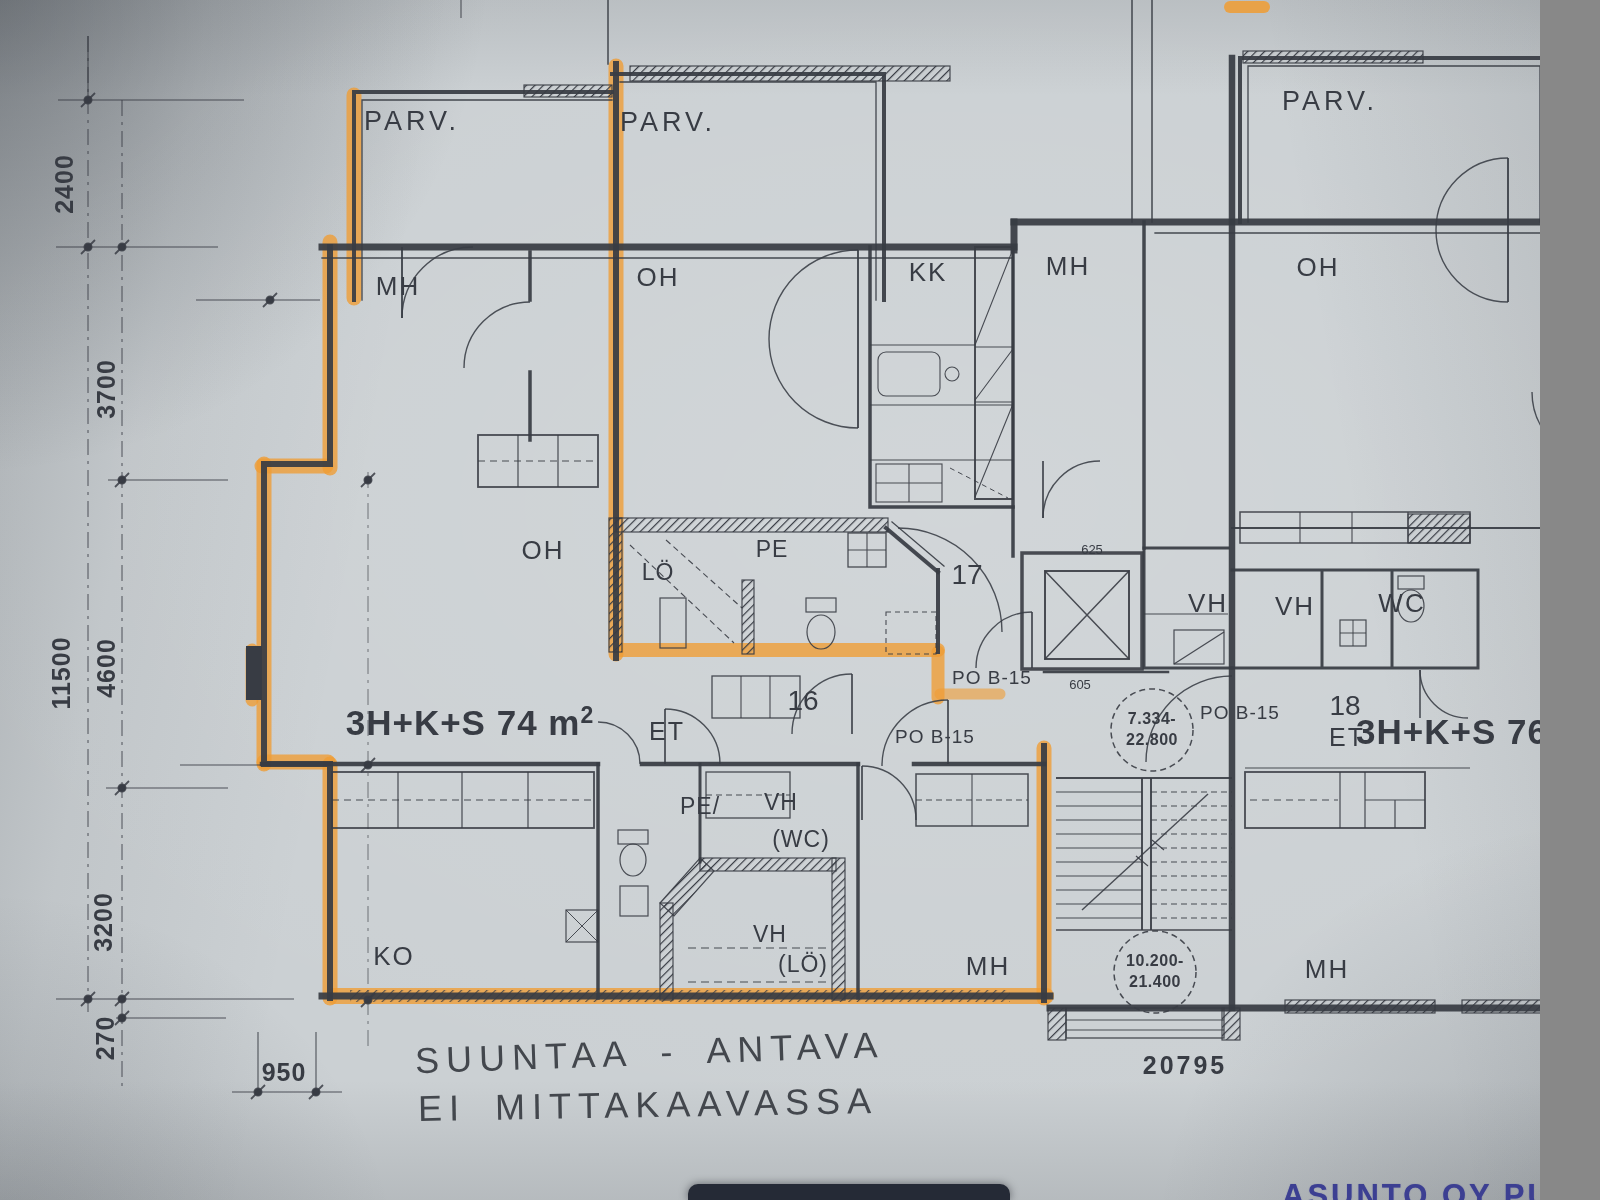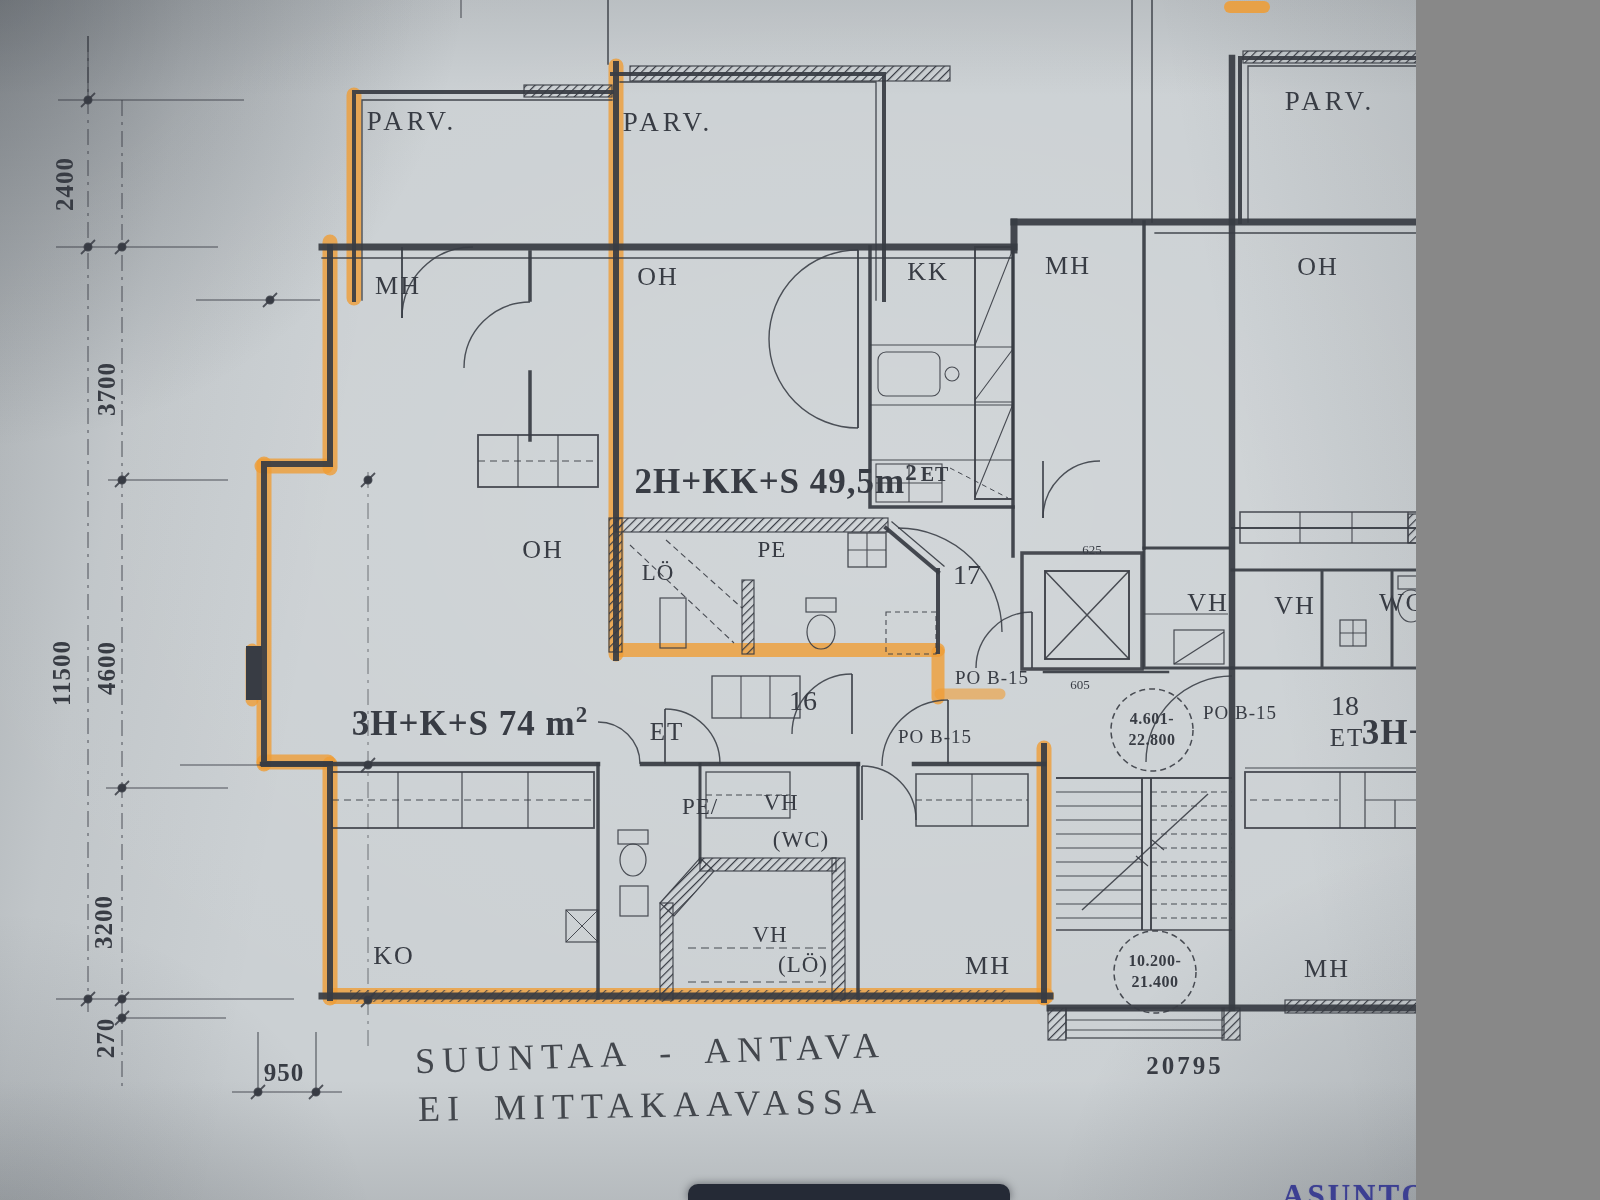--- a/index.html
+++ b/index.html
@@ -1,17 +1,17 @@
 <!DOCTYPE html>
 <html><head>
 <meta charset="utf-8">
 <style>
   html,body{margin:0;padding:0;background:#888;}
-  #page{position:relative;width:1416px;height:1200px;overflow:hidden;
-    font-family:Liberation Serif, serif;
+  #page{position:relative;width:1540px;height:1200px;overflow:hidden;
+    font-family:Liberation Sans, sans-serif;
     background:
       radial-gradient(circle at -2% -4%, rgba(25,30,38,0.38), rgba(0,0,0,0) 26%),
       radial-gradient(circle at 0% 108%, rgba(25,30,38,0.22), rgba(0,0,0,0) 20%),
       radial-gradient(circle at 104% 106%, rgba(25,30,38,0.20), rgba(0,0,0,0) 22%),
       linear-gradient(100deg, rgba(30,34,40,0.20) 0%, rgba(30,34,40,0.06) 12%, rgba(0,0,0,0) 26%),
       linear-gradient(260deg, rgba(30,34,40,0.10) 0%, rgba(0,0,0,0) 16%),
       linear-gradient(0deg, rgba(30,34,40,0.12) 0%, rgba(0,0,0,0) 10%),
       linear-gradient(180deg, rgba(30,34,40,0.10) 0%, rgba(0,0,0,0) 8%),
       radial-gradient(120% 90% at 62% 42%, rgba(255,255,255,0.12), rgba(0,0,0,0) 60%),
       #cbd0d3;}
@@ -316,43 +316,40 @@
   <div class="lbl room" style="left:1402px;top:603px;">WC</div>
   <div class="lbl room-sm" style="left:700px;top:806px;">PE/</div>
   <div class="lbl room-sm" style="left:781px;top:802px;">VH</div>
   <div class="lbl room-sm" style="left:801px;top:839px;">(WC)</div>
   <div class="lbl room-sm" style="left:770px;top:934px;">VH</div>
   <div class="lbl room-sm" style="left:803px;top:964px;">(LÖ)</div>
   <div class="lbl room" style="left:394px;top:956px;">KO</div>
   <div class="lbl room" style="left:988px;top:966px;">MH</div>
   <div class="lbl room" style="left:1327px;top:969px;">MH</div>
 
-  <div class="lbl apt" style="left:792px;top:480px;">
-    <span>2H+KK+S 49,5m</span><sup>2</sup><span class="suffix">ET</span>
-  </div>
   <div class="lbl num" style="left:967px;top:575px;">17</div>
 
   <div class="lbl apt" style="left:470px;top:722px;text-align:right;">
     <span>3H+K+S  74 m</span><sup>2</sup>
   </div>
   <div class="lbl entry" style="left:667px;top:731px;">ET</div>
   <div class="lbl num" style="left:803px;top:701px;text-align:right;">16</div>
 
   <div class="lbl num" style="left:1345px;top:706px;">18</div>
   <div class="lbl entry" style="left:1347px;top:737px;">ET</div>
   <div class="lbl apt" style="left:1475px;top:731px;">
     <span>3H+K+S 76m</span><sup>2</sup>
   </div>
 
   <div class="lbl fire" style="left:992px;top:677px;">PO B-15</div>
   <div class="lbl fire" style="left:935px;top:736px;">PO B-15</div>
   <div class="lbl fire" style="left:1240px;top:712px;">PO B-15</div>
 
   <div class="lbl lvl" style="left:1152px;top:730px;">
-    <div>4.601-</div>
+    <div>7.334-</div>
     <div>22.800</div>
   </div>
   <div class="lbl lvl" style="left:1155px;top:972px;">
     <div>10.200-</div>
     <div>21.400</div>
   </div>
 
   <div class="lbl dim rot" style="left:64px;top:184px;">2400</div>
   <div class="lbl dim rot" style="left:106px;top:389px;">3700</div>
   <div class="lbl dim rot" style="left:61px;top:673px;">11500</div>

